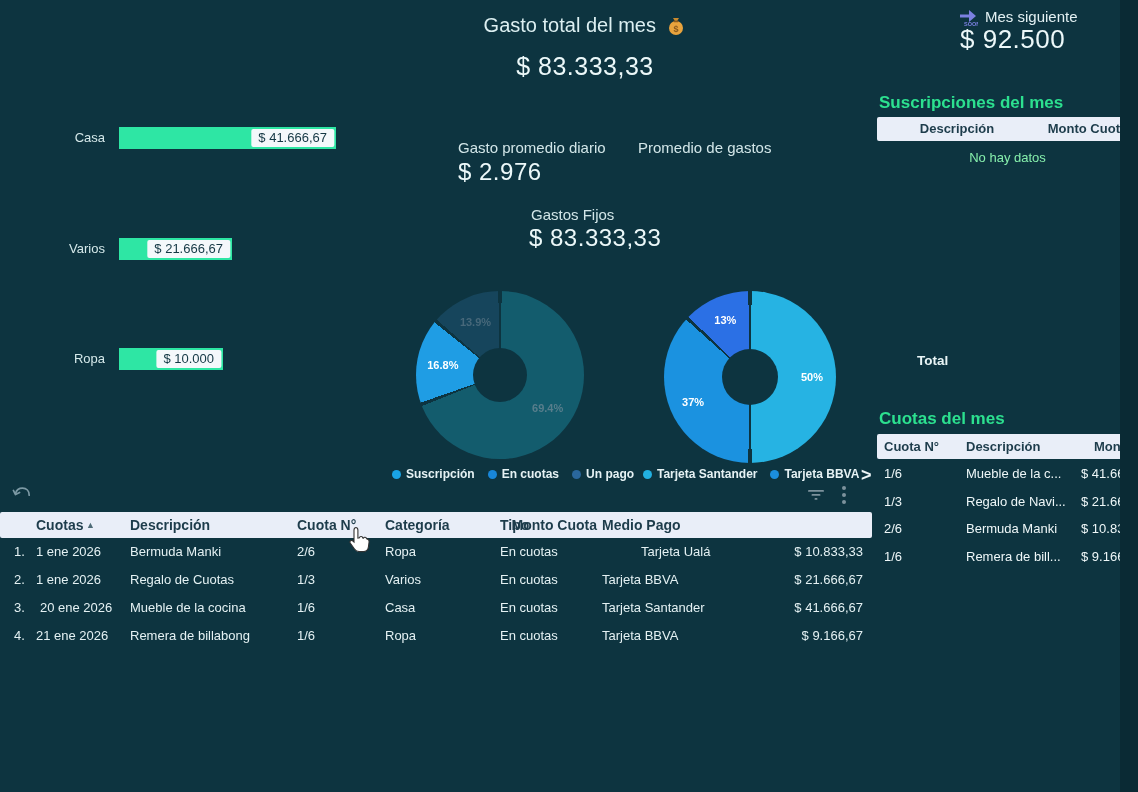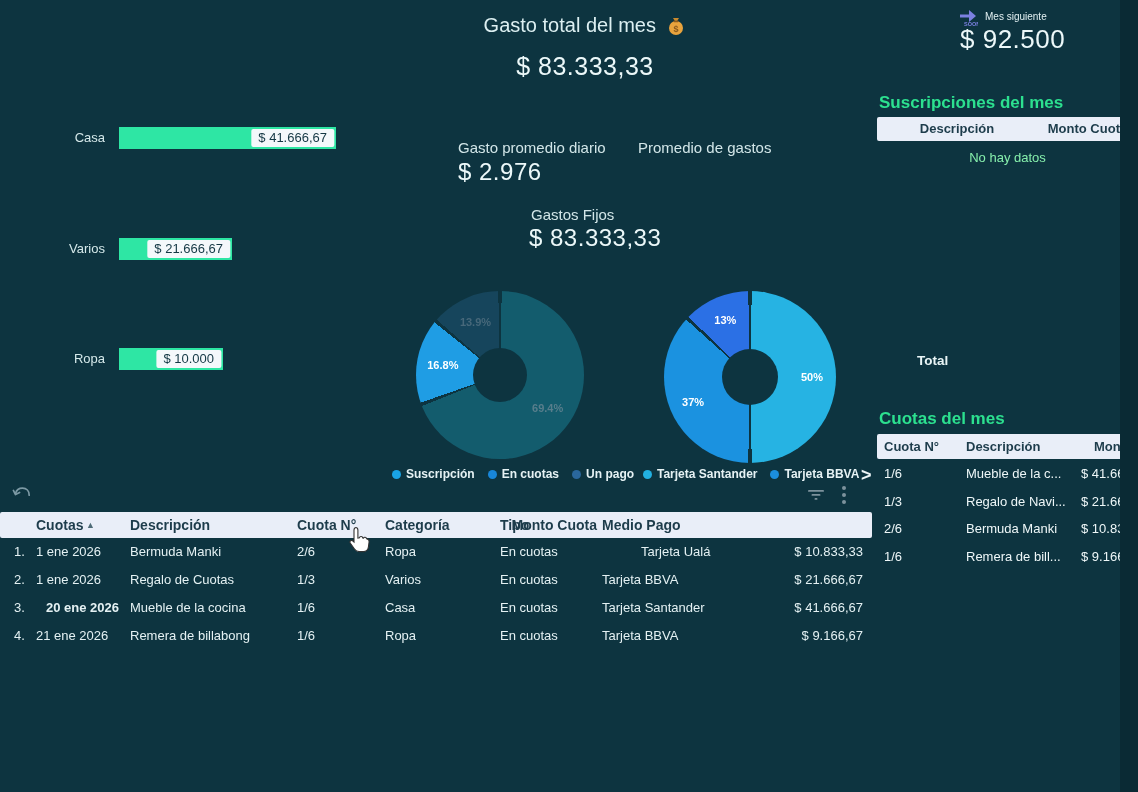--- a/index.html
+++ b/index.html
@@ -42,21 +42,21 @@
       <text x="10" y="15.6" font-size="9" font-weight="bold" fill="#8a5a1e" text-anchor="middle">$</text>
     </svg>
   </div>
   <div class="abs title-value" style="left:405px;top:52px;width:360px;text-align:center;">$ 83.333,33</div>
 
   <div class="abs" style="left:958px;top:6px;display:flex;align-items:center;">
     <svg width="20" height="20" viewBox="0 0 20 20" style="margin-right:7px;">
       <path d="M2 8.5 h9 v-4.5 l7 6 -7 6 v-4.5 h-9 z" fill="#7b80e0"></path>
       <text x="6" y="19.5" font-size="5.5" font-weight="bold" fill="#7b80e0">SOON</text>
     </svg>
-    <span style="font-size:10px;color:#e2f0f2;">Mes siguiente</span>
+    <span style="font-size:15px;color:#e2f0f2;">Mes siguiente</span>
   </div>
   <div class="abs" style="left:960px;top:24px;font-size:26px;color:#ecf8f9;letter-spacing:.5px;">$ 92.500</div>
 
   <div class="abs score-label" style="left:458px;top:139px;">Gasto promedio diario</div>
   <div class="abs score-value" style="left:458px;top:158px;">$ 2.976</div>
   <div class="abs score-label" style="left:638px;top:139px;">Promedio de gastos</div>
   <div class="abs score-label" style="left:531px;top:206px;">Gastos Fijos</div>
   <div class="abs score-value" style="left:529px;top:224px;">$ 83.333,33</div>
 
   <div class="abs" id="bar-chart" style="left:0;top:0;width:400px;height:400px;">
@@ -196,21 +196,21 @@
         <span class="txc" style="left: 36px;">1 ene 2026</span>
         <span class="txc" style="left: 130px;">Regalo de Cuotas</span>
         <span class="txc" style="left: 297px;">1/3</span>
         <span class="txc" style="left: 385px;">Varios</span>
         <span class="txc" style="left: 500px;">En cuotas</span>
         <span class="txc" style="left: 602px;">Tarjeta BBVA</span>
         <span class="txc" style="right: 275px;">$ 21.666,67</span>
       </div>
       <div class="abs" style="left: 0px; top: 56px; width: 1138px; height: 28px;">
         <span class="txc" style="left: 14px;">3.</span>
-        <span class="txc" style="left: 46px; font-weight: bold;">20 ene 2026</span>
+        <span class="txc" style="left: 40px;">20 ene 2026</span>
         <span class="txc" style="left: 130px;">Mueble de la cocina</span>
         <span class="txc" style="left: 297px;">1/6</span>
         <span class="txc" style="left: 385px;">Casa</span>
         <span class="txc" style="left: 500px;">En cuotas</span>
         <span class="txc" style="left: 602px;">Tarjeta Santander</span>
         <span class="txc" style="right: 275px;">$ 41.666,67</span>
       </div>
       <div class="abs" style="left: 0px; top: 84px; width: 1138px; height: 28px;">
         <span class="txc" style="left: 14px;">4.</span>
         <span class="txc" style="left: 36px;">21 ene 2026</span>

